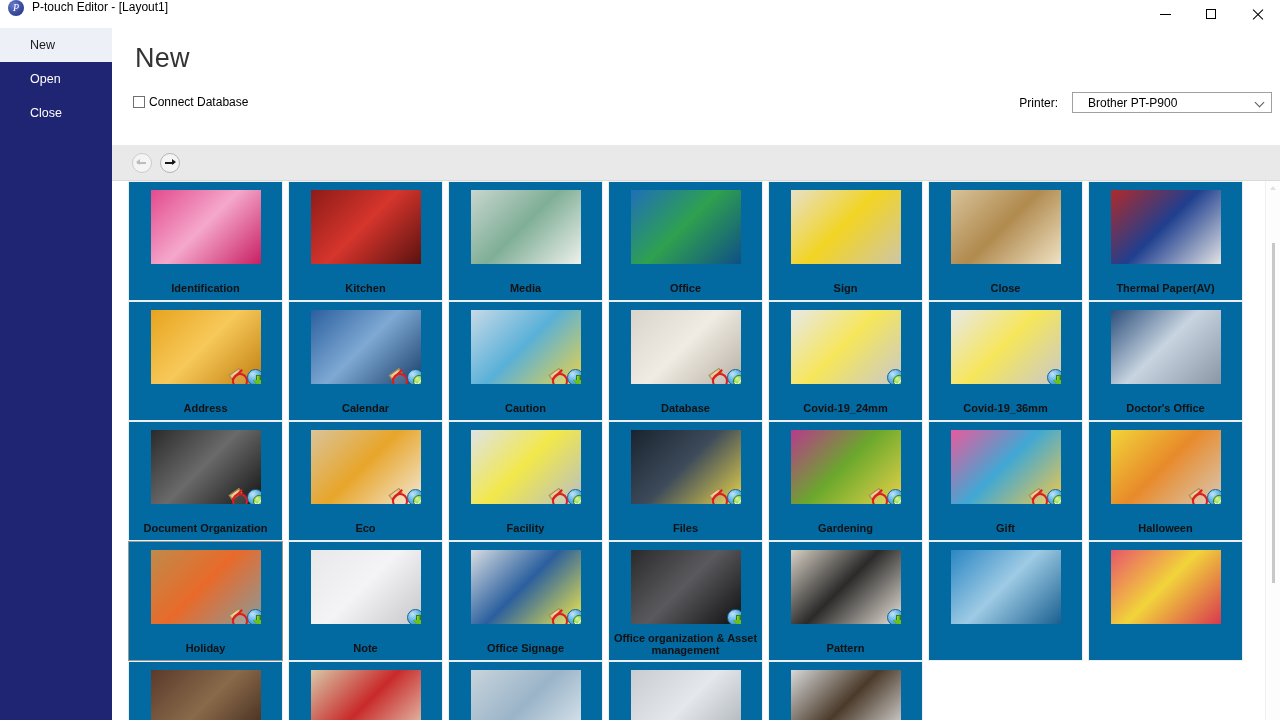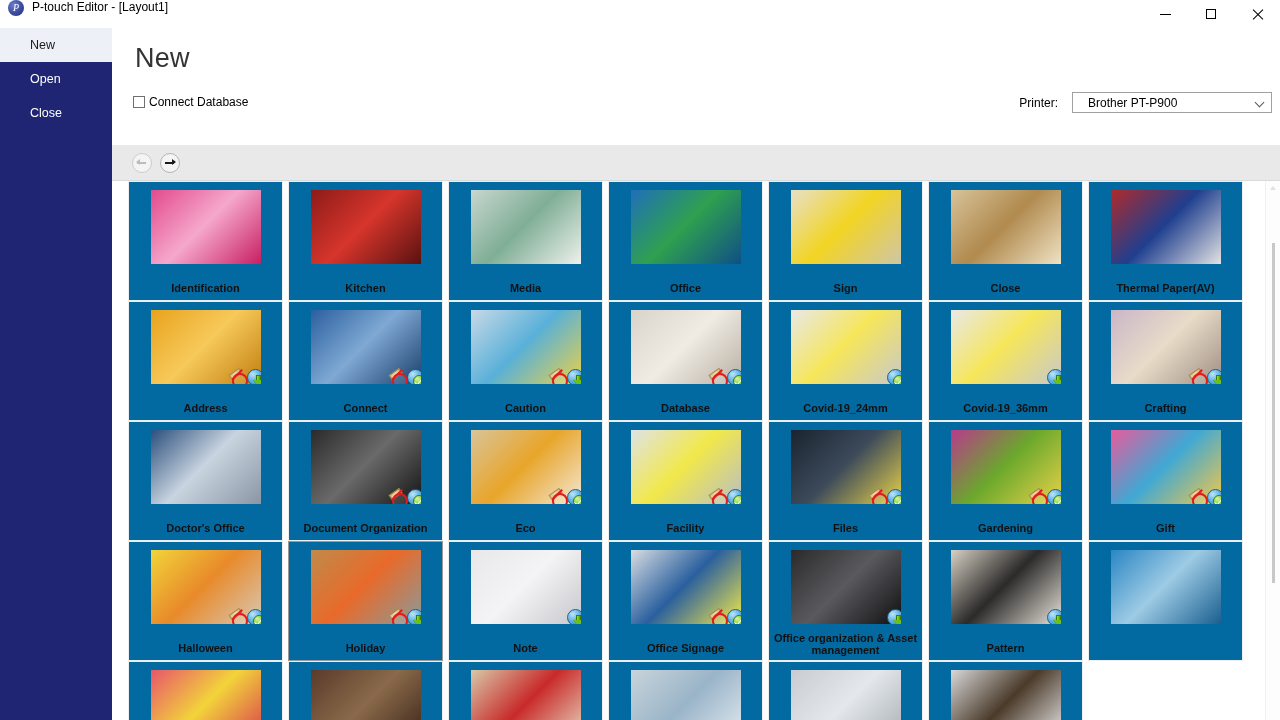--- a/index.html
+++ b/index.html
@@ -401,21 +401,21 @@
             <div class="thumb" style="background: linear-gradient(135deg, rgb(43, 95, 158) 0%, rgb(127, 169, 212) 48%, rgb(27, 63, 107) 100%);"></div>
             <div class="badges">
               <div class="badge noedit">
                 <i class="slash"></i>
               </div>
               <div class="badge globe-base done">
                 <i class="check-ring"></i>
               </div>
             </div>
           </div>
-          <div class="tile-label">Connect</div>
+          <div class="tile-label">Calendar</div>
         </div>
         <div class="tile">
           <div class="thumbwrap">
             <div class="thumb" style="background: linear-gradient(135deg, rgb(199, 217, 232) 0%, rgb(89, 176, 216) 48%, rgb(232, 210, 74) 100%);"></div>
             <div class="badges">
               <div class="badge noedit">
                 <i class="slash"></i>
               </div>
               <div class="badge globe-base dl">
                 <i class="dlarrow">
@@ -461,210 +461,193 @@
                   <i class="shaft"></i>
                   <i class="point"></i>
                 </i>
               </div>
             </div>
           </div>
           <div class="tile-label">Covid-19_36mm</div>
         </div>
         <div class="tile">
           <div class="thumbwrap">
-            <div class="thumb" style="background: linear-gradient(135deg, rgb(203, 182, 200) 0%, rgb(232, 220, 200) 48%, rgb(160, 143, 132) 100%);"></div>
+            <div class="thumb" style="background: linear-gradient(135deg, rgb(44, 79, 124) 0%, rgb(200, 212, 224) 48%, rgb(138, 150, 164) 100%);"></div>
+          </div>
+          <div class="tile-label">Doctor's Office</div>
+        </div>
+        <div class="tile">
+          <div class="thumbwrap">
+            <div class="thumb" style="background: linear-gradient(135deg, rgb(42, 42, 42) 0%, rgb(106, 106, 106) 48%, rgb(20, 20, 20) 100%);"></div>
+            <div class="badges">
+              <div class="badge noedit">
+                <i class="slash"></i>
+              </div>
+              <div class="badge globe-base done">
+                <i class="check-ring"></i>
+              </div>
+            </div>
+          </div>
+          <div class="tile-label">Document Organization</div>
+        </div>
+        <div class="tile">
+          <div class="thumbwrap">
+            <div class="thumb" style="background: linear-gradient(135deg, rgb(217, 196, 154) 0%, rgb(232, 165, 42) 48%, rgb(242, 232, 212) 100%);"></div>
+            <div class="badges">
+              <div class="badge noedit">
+                <i class="slash"></i>
+              </div>
+              <div class="badge globe-base done">
+                <i class="check-ring"></i>
+              </div>
+            </div>
+          </div>
+          <div class="tile-label">Eco</div>
+        </div>
+        <div class="tile">
+          <div class="thumbwrap">
+            <div class="thumb" style="background: linear-gradient(135deg, rgb(223, 227, 230) 0%, rgb(242, 232, 74) 48%, rgb(184, 191, 196) 100%);"></div>
+            <div class="badges">
+              <div class="badge noedit">
+                <i class="slash"></i>
+              </div>
+              <div class="badge globe-base done">
+                <i class="check-ring"></i>
+              </div>
+            </div>
+          </div>
+          <div class="tile-label">Facility</div>
+        </div>
+        <div class="tile">
+          <div class="thumbwrap">
+            <div class="thumb" style="background: linear-gradient(135deg, rgb(26, 36, 48) 0%, rgb(60, 74, 90) 48%, rgb(232, 210, 74) 100%);"></div>
+            <div class="badges">
+              <div class="badge noedit">
+                <i class="slash"></i>
+              </div>
+              <div class="badge globe-base done">
+                <i class="check-ring"></i>
+              </div>
+            </div>
+          </div>
+          <div class="tile-label">Files</div>
+        </div>
+        <div class="tile">
+          <div class="thumbwrap">
+            <div class="thumb" style="background: linear-gradient(135deg, rgb(184, 58, 140) 0%, rgb(106, 168, 44) 48%, rgb(232, 210, 74) 100%);"></div>
+            <div class="badges">
+              <div class="badge noedit">
+                <i class="slash"></i>
+              </div>
+              <div class="badge globe-base done">
+                <i class="check-ring"></i>
+              </div>
+            </div>
+          </div>
+          <div class="tile-label">Gardening</div>
+        </div>
+        <div class="tile">
+          <div class="thumbwrap">
+            <div class="thumb" style="background: linear-gradient(135deg, rgb(232, 90, 156) 0%, rgb(63, 168, 212) 48%, rgb(242, 200, 74) 100%);"></div>
+            <div class="badges">
+              <div class="badge noedit">
+                <i class="slash"></i>
+              </div>
+              <div class="badge globe-base done">
+                <i class="check-ring"></i>
+              </div>
+            </div>
+          </div>
+          <div class="tile-label">Gift</div>
+        </div>
+        <div class="tile">
+          <div class="thumbwrap">
+            <div class="thumb" style="background: linear-gradient(135deg, rgb(242, 212, 58) 0%, rgb(232, 138, 42) 48%, rgb(216, 200, 180) 100%);"></div>
+            <div class="badges">
+              <div class="badge noedit">
+                <i class="slash"></i>
+              </div>
+              <div class="badge globe-base done">
+                <i class="check-ring"></i>
+              </div>
+            </div>
+          </div>
+          <div class="tile-label">Halloween</div>
+        </div>
+        <div class="tile selected">
+          <div class="thumbwrap">
+            <div class="thumb" style="background: linear-gradient(135deg, rgb(192, 138, 74) 0%, rgb(232, 106, 42) 48%, rgb(138, 154, 154) 100%);"></div>
             <div class="badges">
               <div class="badge noedit">
                 <i class="slash"></i>
               </div>
               <div class="badge globe-base dl">
                 <i class="dlarrow">
                   <i class="shaft"></i>
                   <i class="point"></i>
                 </i>
               </div>
             </div>
           </div>
-          <div class="tile-label">Crafting</div>
-        </div>
-        <div class="tile">
-          <div class="thumbwrap">
-            <div class="thumb" style="background: linear-gradient(135deg, rgb(44, 79, 124) 0%, rgb(200, 212, 224) 48%, rgb(138, 150, 164) 100%);"></div>
-          </div>
-          <div class="tile-label">Doctor's Office</div>
-        </div>
-        <div class="tile">
-          <div class="thumbwrap">
-            <div class="thumb" style="background: linear-gradient(135deg, rgb(42, 42, 42) 0%, rgb(106, 106, 106) 48%, rgb(20, 20, 20) 100%);"></div>
-            <div class="badges">
-              <div class="badge noedit">
-                <i class="slash"></i>
-              </div>
-              <div class="badge globe-base done">
-                <i class="check-ring"></i>
-              </div>
-            </div>
-          </div>
-          <div class="tile-label">Document Organization</div>
-        </div>
-        <div class="tile">
-          <div class="thumbwrap">
-            <div class="thumb" style="background: linear-gradient(135deg, rgb(217, 196, 154) 0%, rgb(232, 165, 42) 48%, rgb(242, 232, 212) 100%);"></div>
-            <div class="badges">
-              <div class="badge noedit">
-                <i class="slash"></i>
-              </div>
-              <div class="badge globe-base done">
-                <i class="check-ring"></i>
-              </div>
-            </div>
-          </div>
-          <div class="tile-label">Eco</div>
-        </div>
-        <div class="tile">
-          <div class="thumbwrap">
-            <div class="thumb" style="background: linear-gradient(135deg, rgb(223, 227, 230) 0%, rgb(242, 232, 74) 48%, rgb(184, 191, 196) 100%);"></div>
-            <div class="badges">
-              <div class="badge noedit">
-                <i class="slash"></i>
-              </div>
-              <div class="badge globe-base done">
-                <i class="check-ring"></i>
-              </div>
-            </div>
-          </div>
-          <div class="tile-label">Facility</div>
-        </div>
-        <div class="tile">
-          <div class="thumbwrap">
-            <div class="thumb" style="background: linear-gradient(135deg, rgb(26, 36, 48) 0%, rgb(60, 74, 90) 48%, rgb(232, 210, 74) 100%);"></div>
-            <div class="badges">
-              <div class="badge noedit">
-                <i class="slash"></i>
-              </div>
-              <div class="badge globe-base done">
-                <i class="check-ring"></i>
-              </div>
-            </div>
-          </div>
-          <div class="tile-label">Files</div>
-        </div>
-        <div class="tile">
-          <div class="thumbwrap">
-            <div class="thumb" style="background: linear-gradient(135deg, rgb(184, 58, 140) 0%, rgb(106, 168, 44) 48%, rgb(232, 210, 74) 100%);"></div>
-            <div class="badges">
-              <div class="badge noedit">
-                <i class="slash"></i>
-              </div>
-              <div class="badge globe-base done">
-                <i class="check-ring"></i>
-              </div>
-            </div>
-          </div>
-          <div class="tile-label">Gardening</div>
-        </div>
-        <div class="tile">
-          <div class="thumbwrap">
-            <div class="thumb" style="background: linear-gradient(135deg, rgb(232, 90, 156) 0%, rgb(63, 168, 212) 48%, rgb(242, 200, 74) 100%);"></div>
-            <div class="badges">
-              <div class="badge noedit">
-                <i class="slash"></i>
-              </div>
-              <div class="badge globe-base done">
-                <i class="check-ring"></i>
-              </div>
-            </div>
-          </div>
-          <div class="tile-label">Gift</div>
-        </div>
-        <div class="tile">
-          <div class="thumbwrap">
-            <div class="thumb" style="background: linear-gradient(135deg, rgb(242, 212, 58) 0%, rgb(232, 138, 42) 48%, rgb(216, 200, 180) 100%);"></div>
-            <div class="badges">
-              <div class="badge noedit">
-                <i class="slash"></i>
-              </div>
-              <div class="badge globe-base done">
-                <i class="check-ring"></i>
-              </div>
-            </div>
-          </div>
-          <div class="tile-label">Halloween</div>
-        </div>
-        <div class="tile selected">
-          <div class="thumbwrap">
-            <div class="thumb" style="background: linear-gradient(135deg, rgb(192, 138, 74) 0%, rgb(232, 106, 42) 48%, rgb(138, 154, 154) 100%);"></div>
-            <div class="badges">
-              <div class="badge noedit">
-                <i class="slash"></i>
-              </div>
+          <div class="tile-label">Holiday</div>
+        </div>
+        <div class="tile">
+          <div class="thumbwrap">
+            <div class="thumb" style="background: linear-gradient(135deg, rgb(232, 232, 234) 0%, rgb(244, 244, 246) 48%, rgb(200, 200, 204) 100%);"></div>
+            <div class="badges">
               <div class="badge globe-base dl">
                 <i class="dlarrow">
                   <i class="shaft"></i>
                   <i class="point"></i>
                 </i>
               </div>
             </div>
           </div>
-          <div class="tile-label">Holiday</div>
-        </div>
-        <div class="tile">
-          <div class="thumbwrap">
-            <div class="thumb" style="background: linear-gradient(135deg, rgb(232, 232, 234) 0%, rgb(244, 244, 246) 48%, rgb(200, 200, 204) 100%);"></div>
+          <div class="tile-label">Note</div>
+        </div>
+        <div class="tile">
+          <div class="thumbwrap">
+            <div class="thumb" style="background: linear-gradient(135deg, rgb(216, 221, 226) 0%, rgb(42, 95, 158) 48%, rgb(242, 232, 74) 100%);"></div>
+            <div class="badges">
+              <div class="badge noedit">
+                <i class="slash"></i>
+              </div>
+              <div class="badge globe-base done">
+                <i class="check-ring"></i>
+              </div>
+            </div>
+          </div>
+          <div class="tile-label">Office Signage</div>
+        </div>
+        <div class="tile twoline">
+          <div class="thumbwrap">
+            <div class="thumb" style="background: linear-gradient(135deg, rgb(42, 42, 44) 0%, rgb(90, 90, 94) 48%, rgb(16, 16, 18) 100%);"></div>
             <div class="badges">
               <div class="badge globe-base dl">
                 <i class="dlarrow">
                   <i class="shaft"></i>
                   <i class="point"></i>
                 </i>
               </div>
             </div>
           </div>
-          <div class="tile-label">Note</div>
-        </div>
-        <div class="tile">
-          <div class="thumbwrap">
-            <div class="thumb" style="background: linear-gradient(135deg, rgb(216, 221, 226) 0%, rgb(42, 95, 158) 48%, rgb(242, 232, 74) 100%);"></div>
-            <div class="badges">
-              <div class="badge noedit">
-                <i class="slash"></i>
-              </div>
-              <div class="badge globe-base done">
-                <i class="check-ring"></i>
-              </div>
-            </div>
-          </div>
-          <div class="tile-label">Office Signage</div>
-        </div>
-        <div class="tile twoline">
-          <div class="thumbwrap">
-            <div class="thumb" style="background: linear-gradient(135deg, rgb(42, 42, 44) 0%, rgb(90, 90, 94) 48%, rgb(16, 16, 18) 100%);"></div>
+          <div class="tile-label">Office organization &amp; Asset management</div>
+        </div>
+        <div class="tile">
+          <div class="thumbwrap">
+            <div class="thumb" style="background: linear-gradient(135deg, rgb(216, 208, 196) 0%, rgb(42, 42, 42) 48%, rgb(232, 226, 216) 100%);"></div>
             <div class="badges">
               <div class="badge globe-base dl">
                 <i class="dlarrow">
                   <i class="shaft"></i>
                   <i class="point"></i>
                 </i>
               </div>
             </div>
           </div>
-          <div class="tile-label">Office organization &amp; Asset management</div>
-        </div>
-        <div class="tile">
-          <div class="thumbwrap">
-            <div class="thumb" style="background: linear-gradient(135deg, rgb(216, 208, 196) 0%, rgb(42, 42, 42) 48%, rgb(232, 226, 216) 100%);"></div>
-            <div class="badges">
-              <div class="badge globe-base dl">
-                <i class="dlarrow">
-                  <i class="shaft"></i>
-                  <i class="point"></i>
-                </i>
-              </div>
-            </div>
-          </div>
           <div class="tile-label">Pattern</div>
         </div>
         <div class="tile">
           <div class="thumbwrap">
             <div class="thumb" style="background: linear-gradient(135deg, rgb(42, 134, 196) 0%, rgb(158, 203, 228) 48%, rgb(26, 95, 144) 100%);"></div>
           </div>
           <div class="tile-label"></div>
         </div>
         <div class="tile">
           <div class="thumbwrap">

